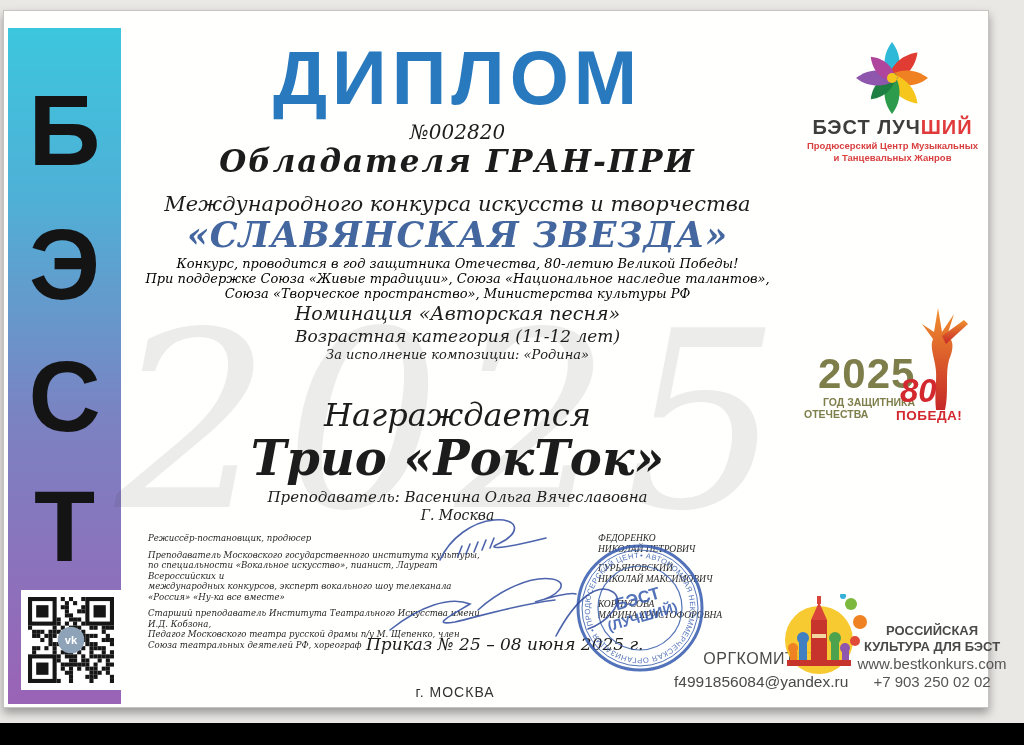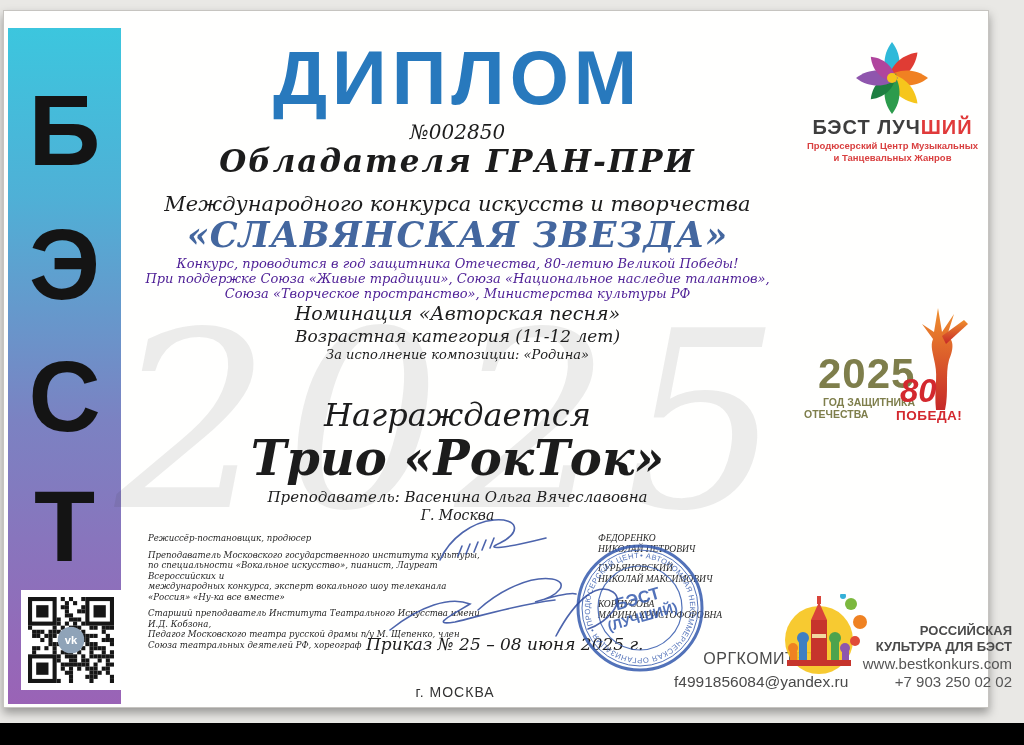--- a/index.html
+++ b/index.html
@@ -20,21 +20,21 @@
   .watermark{left:115px;top:300px;width:720px;font-family:"DejaVu Serif",serif;font-style:italic;
     font-size:245px;line-height:1;color:rgba(40,40,40,0.09);letter-spacing:14px;z-index:1;}
   
   .center-col{left:135px;width:645px;text-align:center;z-index:3;}
   .it{font-family:"DejaVu Serif",serif;font-style:italic;color:#1c1c1c;}
   .title{top:40px;color:#2879bd;font-weight:700;font-size:76px;letter-spacing:5px;line-height:1;}
   .number{top:120px;font-size:20px;}
   .holder{top:143px;font-size:31px;font-weight:700;letter-spacing:2px;}
   .contest-line{top:192px;font-size:21px;}
   .contest-name{top:214px;font-size:35px;font-weight:700;color:#44679f;letter-spacing:1px;}
-  .notes{top:256px;font-size:13px;line-height:15px;color:#4c1d95;}
+  .notes{top:256px;font-size:13px;line-height:15px;color:#000000;}
   .nomination{top:302px;font-size:19px;}
   .age{top:326px;font-size:17px;}
   .composition{top:347px;font-size:13px;}
   .award-label{top:396px;font-size:32px;}
   .award-name{top:430px;font-size:48px;font-weight:700;}
   .teacher{top:488px;font-size:15px;}
   .city{top:507px;font-size:14px;}
   
   .jury{left:148px;top:533px;width:335px;text-align:left;font-family:"DejaVu Serif",serif;
         font-style:italic;font-size:8.6px;line-height:10.5px;color:#252525;z-index:3;}
@@ -45,21 +45,21 @@
   .signatories .sig-name{margin-bottom:8px;}
   .sig3{margin-top:14px;}
   .order{left:366px;top:634px;width:290px;font-size:17px;z-index:3;}
   .city-footer{left:380px;top:684px;width:150px;text-align:center;font-size:14px;color:#333;
         letter-spacing:1px;z-index:3;}
   
   .orgcom{left:674px;top:650px;width:172px;text-align:center;color:#4a4a4a;z-index:3;}
   .orgcom .l1{font-size:16px;letter-spacing:.5px;}
   .orgcom .l2{font-size:15.5px;margin-top:5px;}
   
-  .culture-text{left:852px;top:623px;width:160px;text-align:right;color:#4a4a4a;z-index:3;}
+  .culture-text{left:852px;top:623px;width:160px;text-align:center;color:#4a4a4a;z-index:3;}
   .culture-text .b{font-weight:700;font-size:13px;line-height:16px;}
   .culture-text .s{font-size:15px;line-height:18px;color:#555;}
   
   .logo-top{left:795px;top:28px;width:195px;height:140px;z-index:3;text-align:center;}
   .logo-title{position:absolute;left:0;top:88px;width:195px;font-weight:700;font-size:20px;
       letter-spacing:1px;color:#3d3d3d;}
   .logo-title .red{color:#e03a3a;margin-top:48px;}
   .logo-sub{position:absolute;left:0;width:195px;font-size:9.5px;font-weight:700;color:#d94040;}
   .sub1{top:112px;}
   .sub2{top:124px;}
@@ -235,21 +235,21 @@
             <rect x="4" y="60" width="20" height="20" fill="#fff"></rect>
             <rect x="8" y="64" width="12" height="12"></rect>
           </g>
           <circle cx="42" cy="42" r="13" fill="#8fa3b8"></circle>
           <text x="42" y="46" text-anchor="middle" font-size="11" font-weight="bold" fill="#fff" font-family="Liberation Sans, sans-serif">vk</text>
         </svg>
     </div>
   </div>
 
   <div class="abs center-col title">ДИПЛОМ</div>
-  <div class="abs center-col it number">№002850</div>
+  <div class="abs center-col it number">№002820</div>
   <div class="abs center-col it holder">Обладателя ГРАН-ПРИ</div>
   <div class="abs center-col it contest-line">Международного конкурса искусств и творчества</div>
   <div class="abs center-col it contest-name">«СЛАВЯНСКАЯ ЗВЕЗДА»</div>
   <div class="abs center-col it notes">
     <span style="display:block">Конкурс, проводится в год защитника Отечества, 80-летию Великой Победы!</span>
     <span style="display:block">При поддержке Союза «Живые традиции», Союза «Национальное наследие талантов»,</span>
     <span style="display:block">Союза «Творческое пространство», Министерства культуры РФ</span>
   </div>
   <div class="abs center-col it nomination">Номинация «Авторская песня»</div>
   <div class="abs center-col it age">Возрастная категория (11-12 лет)</div>
@@ -259,21 +259,21 @@
   <div class="abs center-col it award-name">Трио «РокТок»</div>
   <div class="abs center-col it city">Г. Москва</div>
 
   <div class="abs jury">
     <p>
       <span style="display:block">Режиссёр-постановщик, продюсер</span>
     </p>
     <p>
       <span style="display:block">Преподаватель Московского государственного института культуры,</span>
       <span style="display:block">по специальности «Вокальное искусство», пианист, Лауреат Всероссийских и</span>
-      <span style="display:block">международных конкурса, эксперт вокального шоу телеканала «Россия» «Ну-ка все вместе»</span>
+      <span style="display:block">международных конкурсов, эксперт вокального шоу телеканала «Россия» «Ну-ка все вместе»</span>
     </p>
     <p>
       <span style="display:block">Старший преподаватель Института Театрального Искусства имени И.Д. Кобзона,</span>
       <span style="display:block">Педагог Московского театра русской драмы п/у М. Щепенко, член Союза театральных деятелей РФ, хореограф</span>
     </p>
   </div>
 
   <div class="abs signatories">
     <div class="sig-name">
       <span style="display:block">ФЕДОРЕНКО</span>

